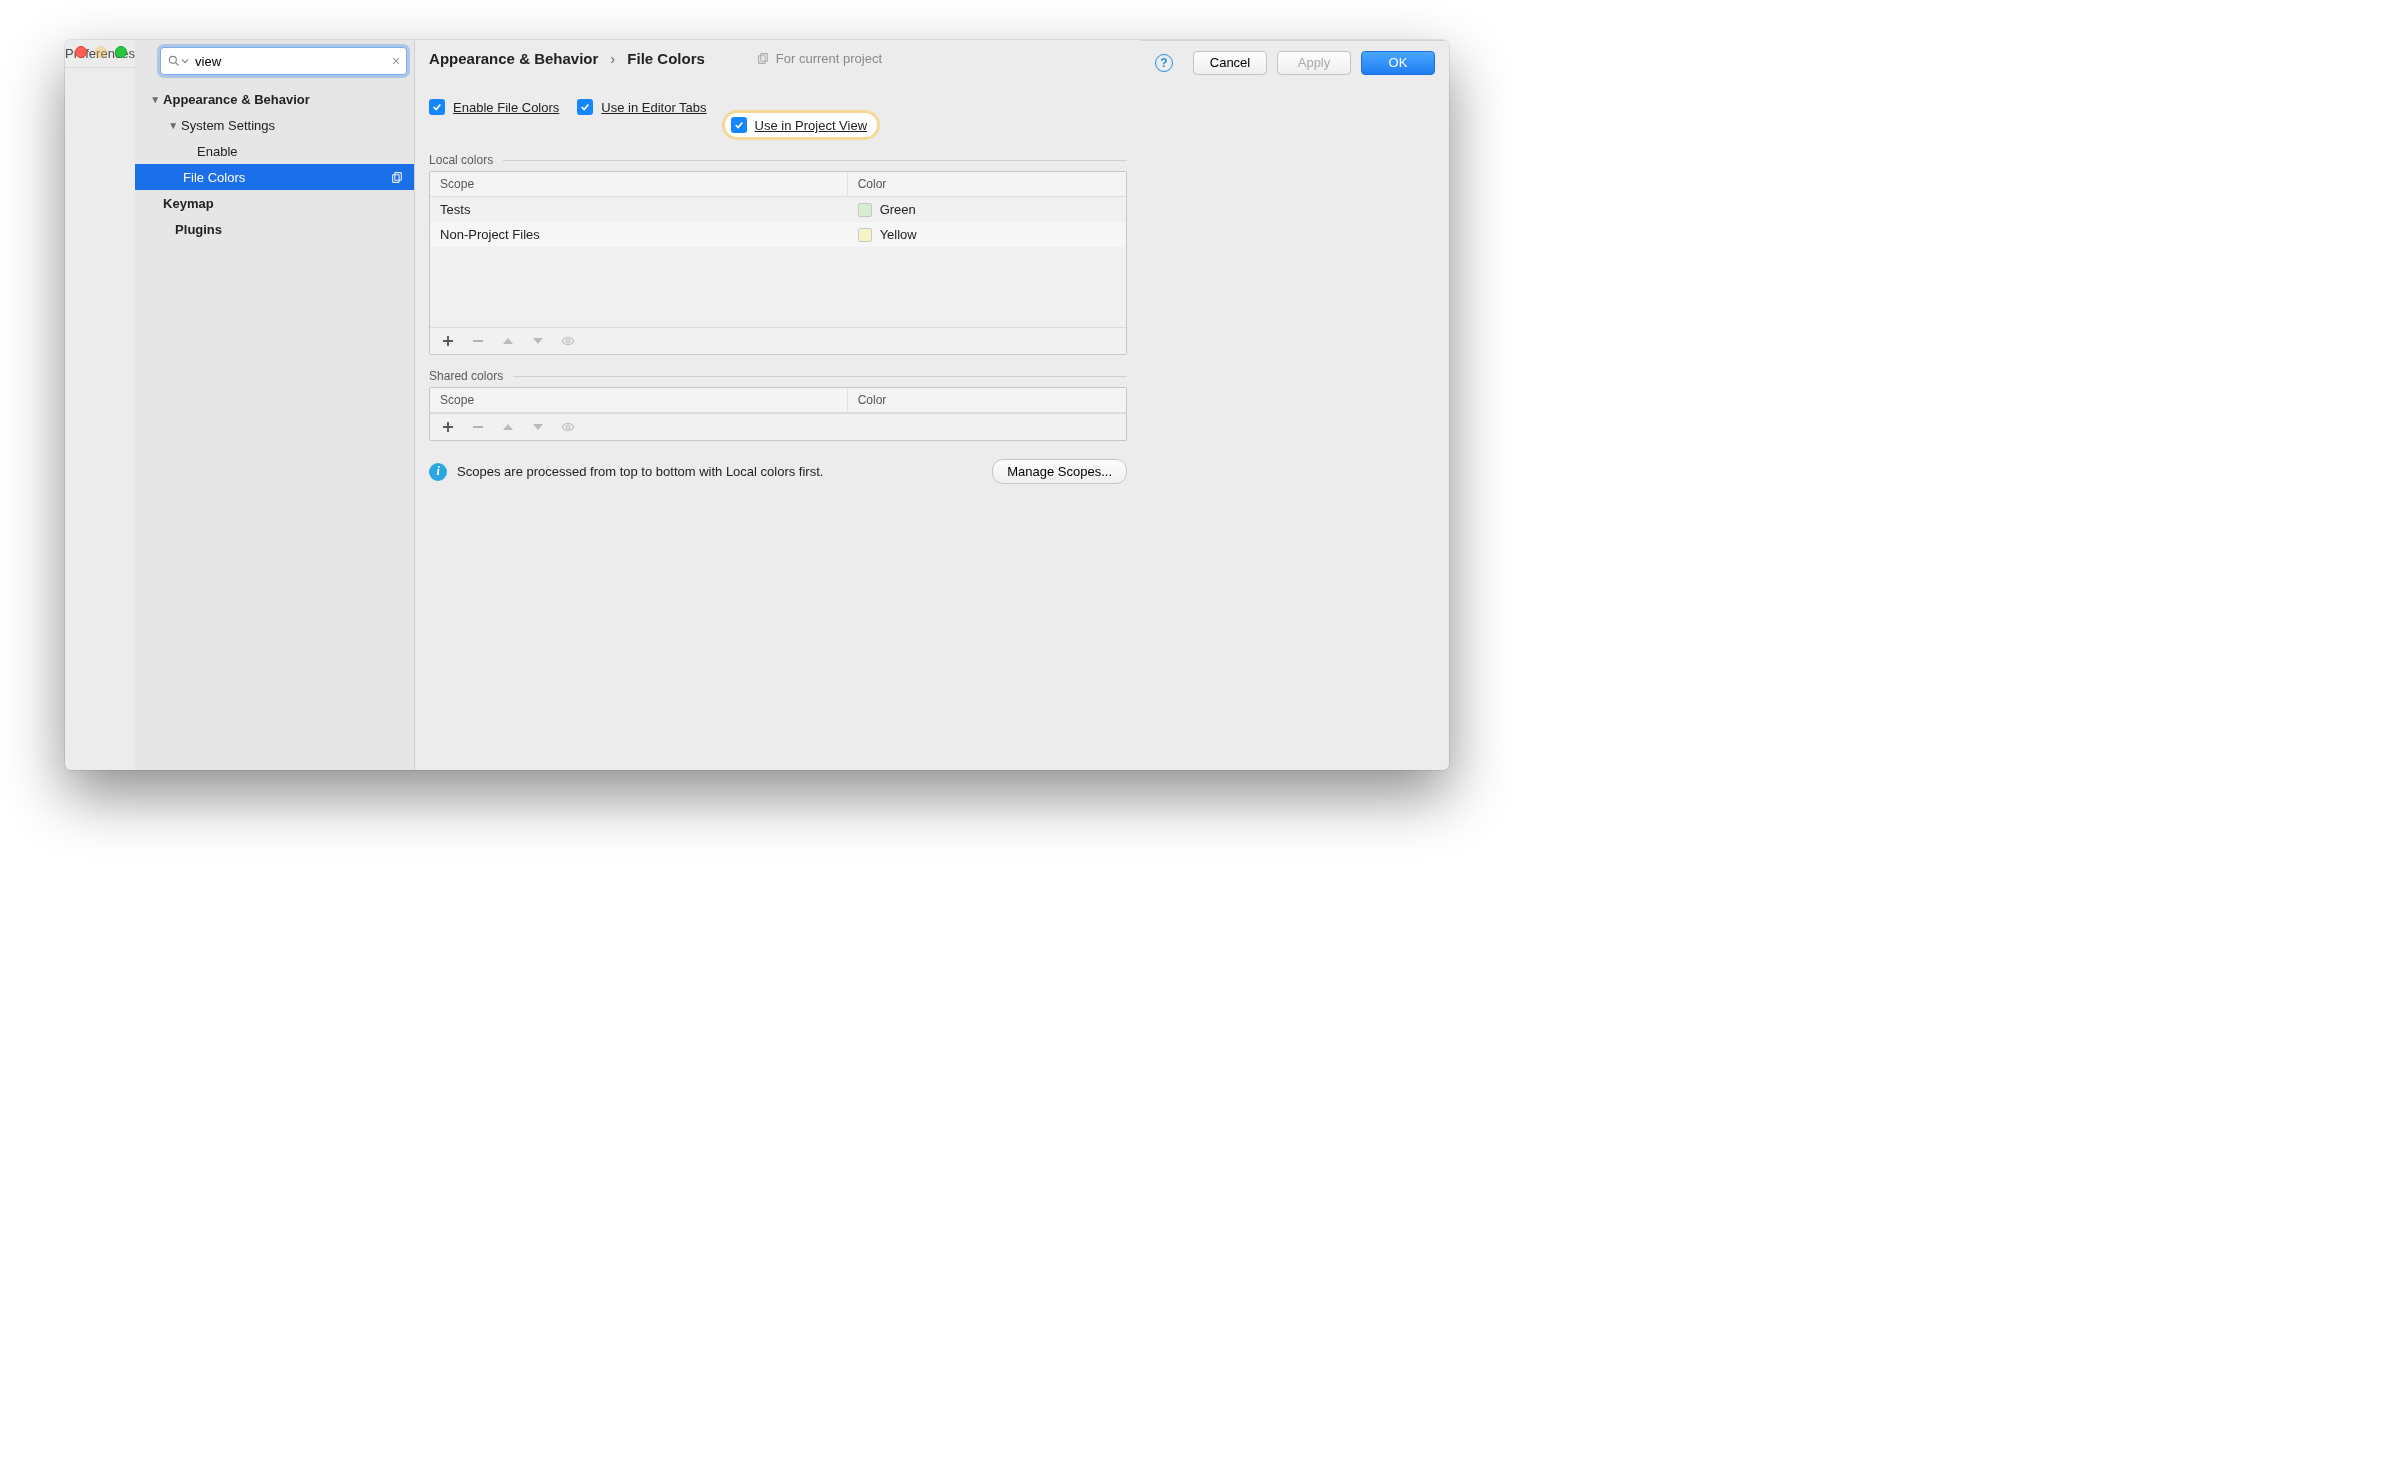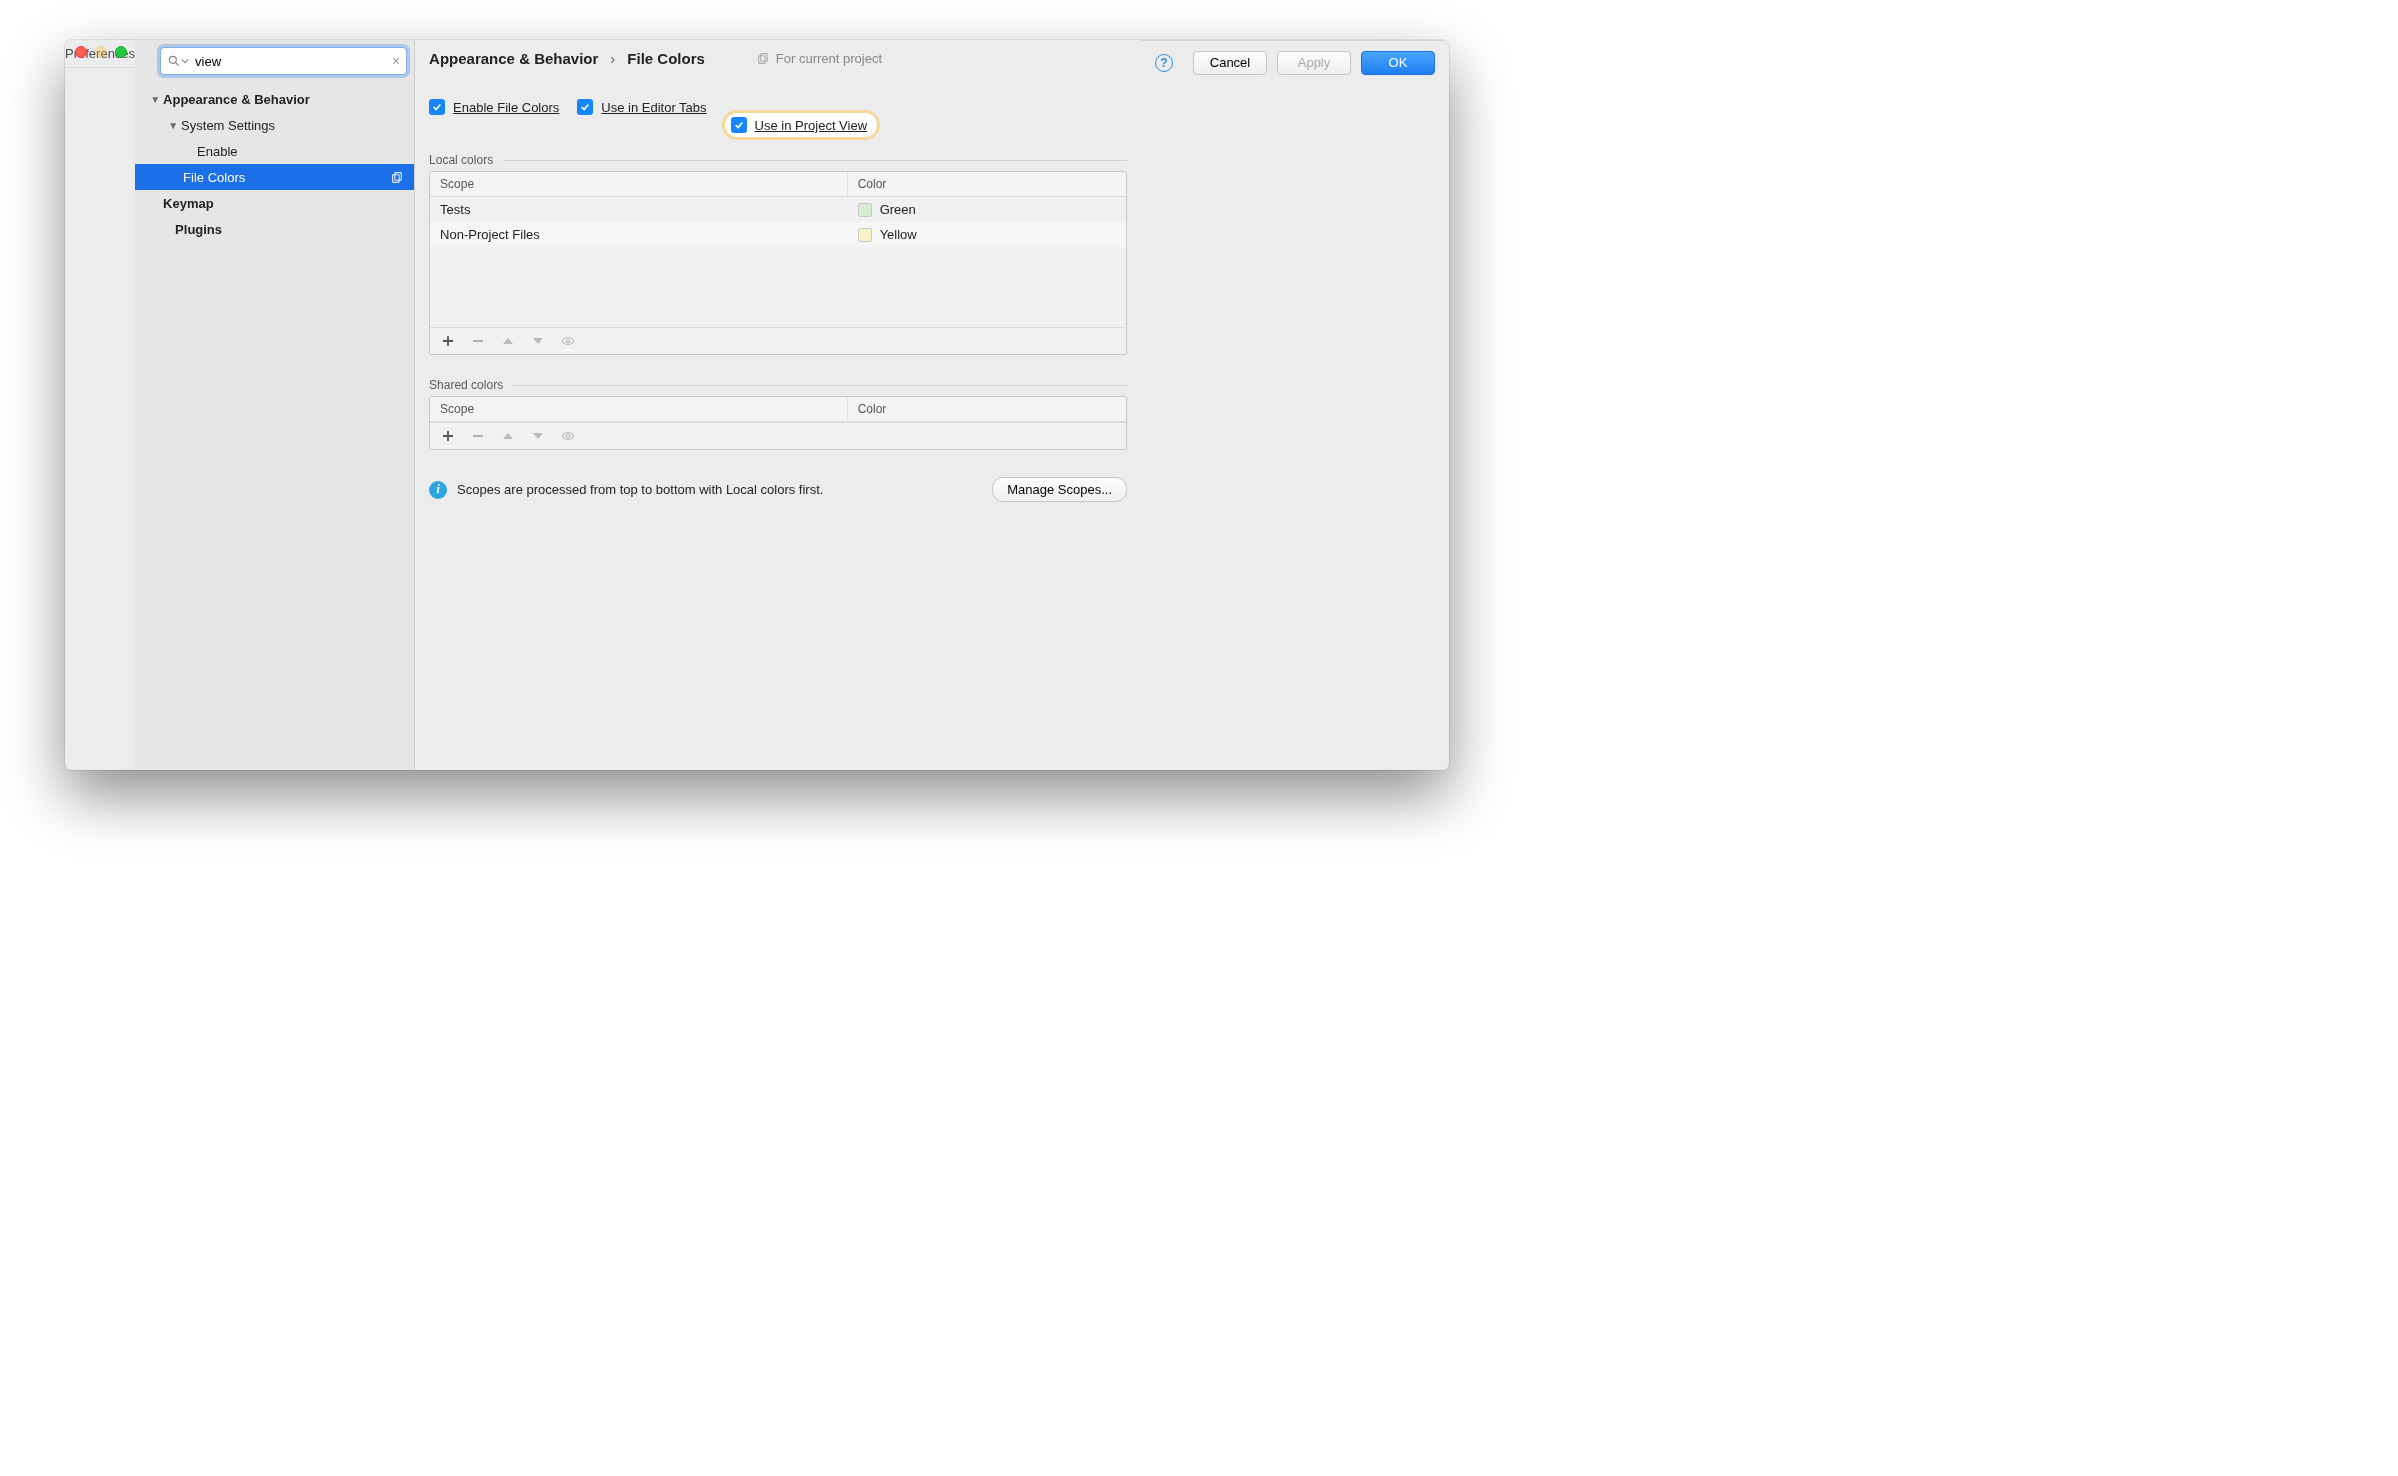--- a/index.html
+++ b/index.html
@@ -170,21 +170,21 @@
     padding: 6px 14px 4px 14px;
     color:#5a5a5a;
     font-size:12px;
     display:flex; align-items:center; gap:10px;
   }
   .section-label .rule {
     flex:1; height:1px; background:#cfcfcf;
   }
 
   .table-wrap {
-    margin: 0 14px 17px 14px;
+    margin: 0 14px 8px 14px;
     background:#fff;
     border:1px solid #c7c7c7;
     border-radius:2px;
     display:flex;
     flex-direction:column;
   }
   .table-head {
     display:flex;
     background:#f4f4f4;
     border-bottom:1px solid #dcdcdc;

